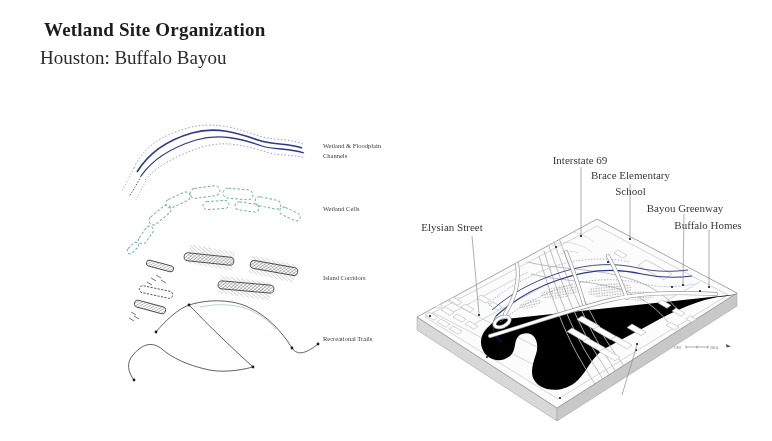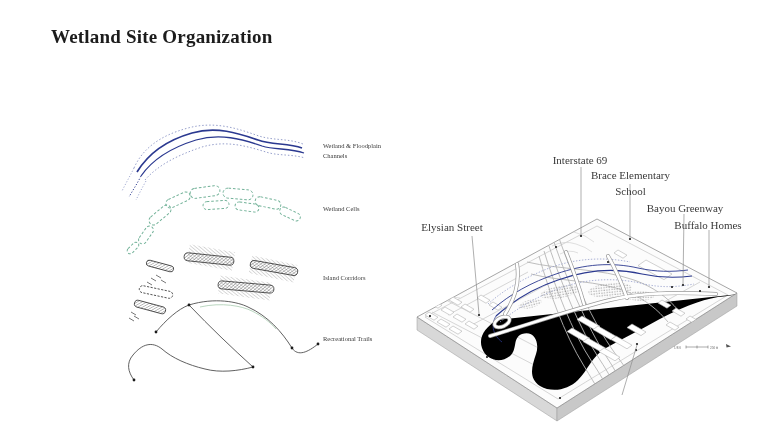--- a/index.html
+++ b/index.html
@@ -1,19 +1,19 @@
 <!DOCTYPE html>
 <html style="--channel: #2b3990; --channel-light: #97a0cc; --cells: #6fb096; --trails: #4f4f4f; --trail-accent: #a8cbb0; --water: #bcd8e8; --ink: #1a1a1a; --leader: #8c8c8c; --street: #cccccc;"><head>
 <meta charset="utf-8">
 <style>
   html,body{margin:0;padding:0;background:#fff;}
   .canvas{position:relative;width:772px;height:441px;background:#ffffff;overflow:hidden;
           font-family:"Liberation Serif","DejaVu Serif",serif;}
   header{position:absolute;left:40px;top:14px;}
-  h1{margin:11px;font-size:19px;line-height:1.25;font-weight:bold;color:#1c1c1c;letter-spacing:.2px;}
+  h1{margin:4px;font-size:19px;line-height:1.25;font-weight:bold;color:#1c1c1c;letter-spacing:.2px;}
   h2{margin:0;font-size:19px;line-height:1.3;font-weight:normal;color:#2a2a2a;}
   .lbl{position:absolute;font-size:6.5px;color:#3a3a3a;line-height:1.5;}
   .maplbl{position:absolute;font-size:11px;color:#3a3a3a;text-align:center;line-height:1.45;}
   svg{position:absolute;}
   .st-ch{stroke:var(--channel);fill:none;}
   .st-chl{stroke:var(--channel-light);fill:none;}
   .st-cell{stroke:var(--cells);fill:none;}
   .st-trail{stroke:var(--trails);fill:none;}
   .st-trail-acc{stroke:var(--trail-accent);fill:none;}
   .st-leader{stroke:var(--leader);stroke-width:.7;fill:none;}
@@ -24,20 +24,21 @@
   .ink{stroke:var(--ink);}
   .scaletxt{font-family:"Liberation Serif",serif;font-size:3.4px;fill:#555;}
 </style>
 </head>
 <body>
 
 <div class="canvas">
 
   <header>
     <h1>Wetland Site Organization</h1>
+    <h2>Houston: Buffalo Bayou</h2>
   </header>
 
   <svg style="left:100px;top:95px" width="240" height="300" viewBox="100 95 240 300">
     <defs>
       <pattern id="hatchDense" patternUnits="userSpaceOnUse" width="2.4" height="2.4" patternTransform="rotate(45)">
         <line x1="0" y1="0" x2="0" y2="2.4" class="pat-ink" stroke-width="0.55"></line>
       </pattern>
       <pattern id="hatchLight" patternUnits="userSpaceOnUse" width="2.6" height="2.6" patternTransform="rotate(-60)">
         <line x1="0" y1="0" x2="0" y2="2.6" stroke="#5a5a5a" stroke-width="0.45"></line>
       </pattern>

